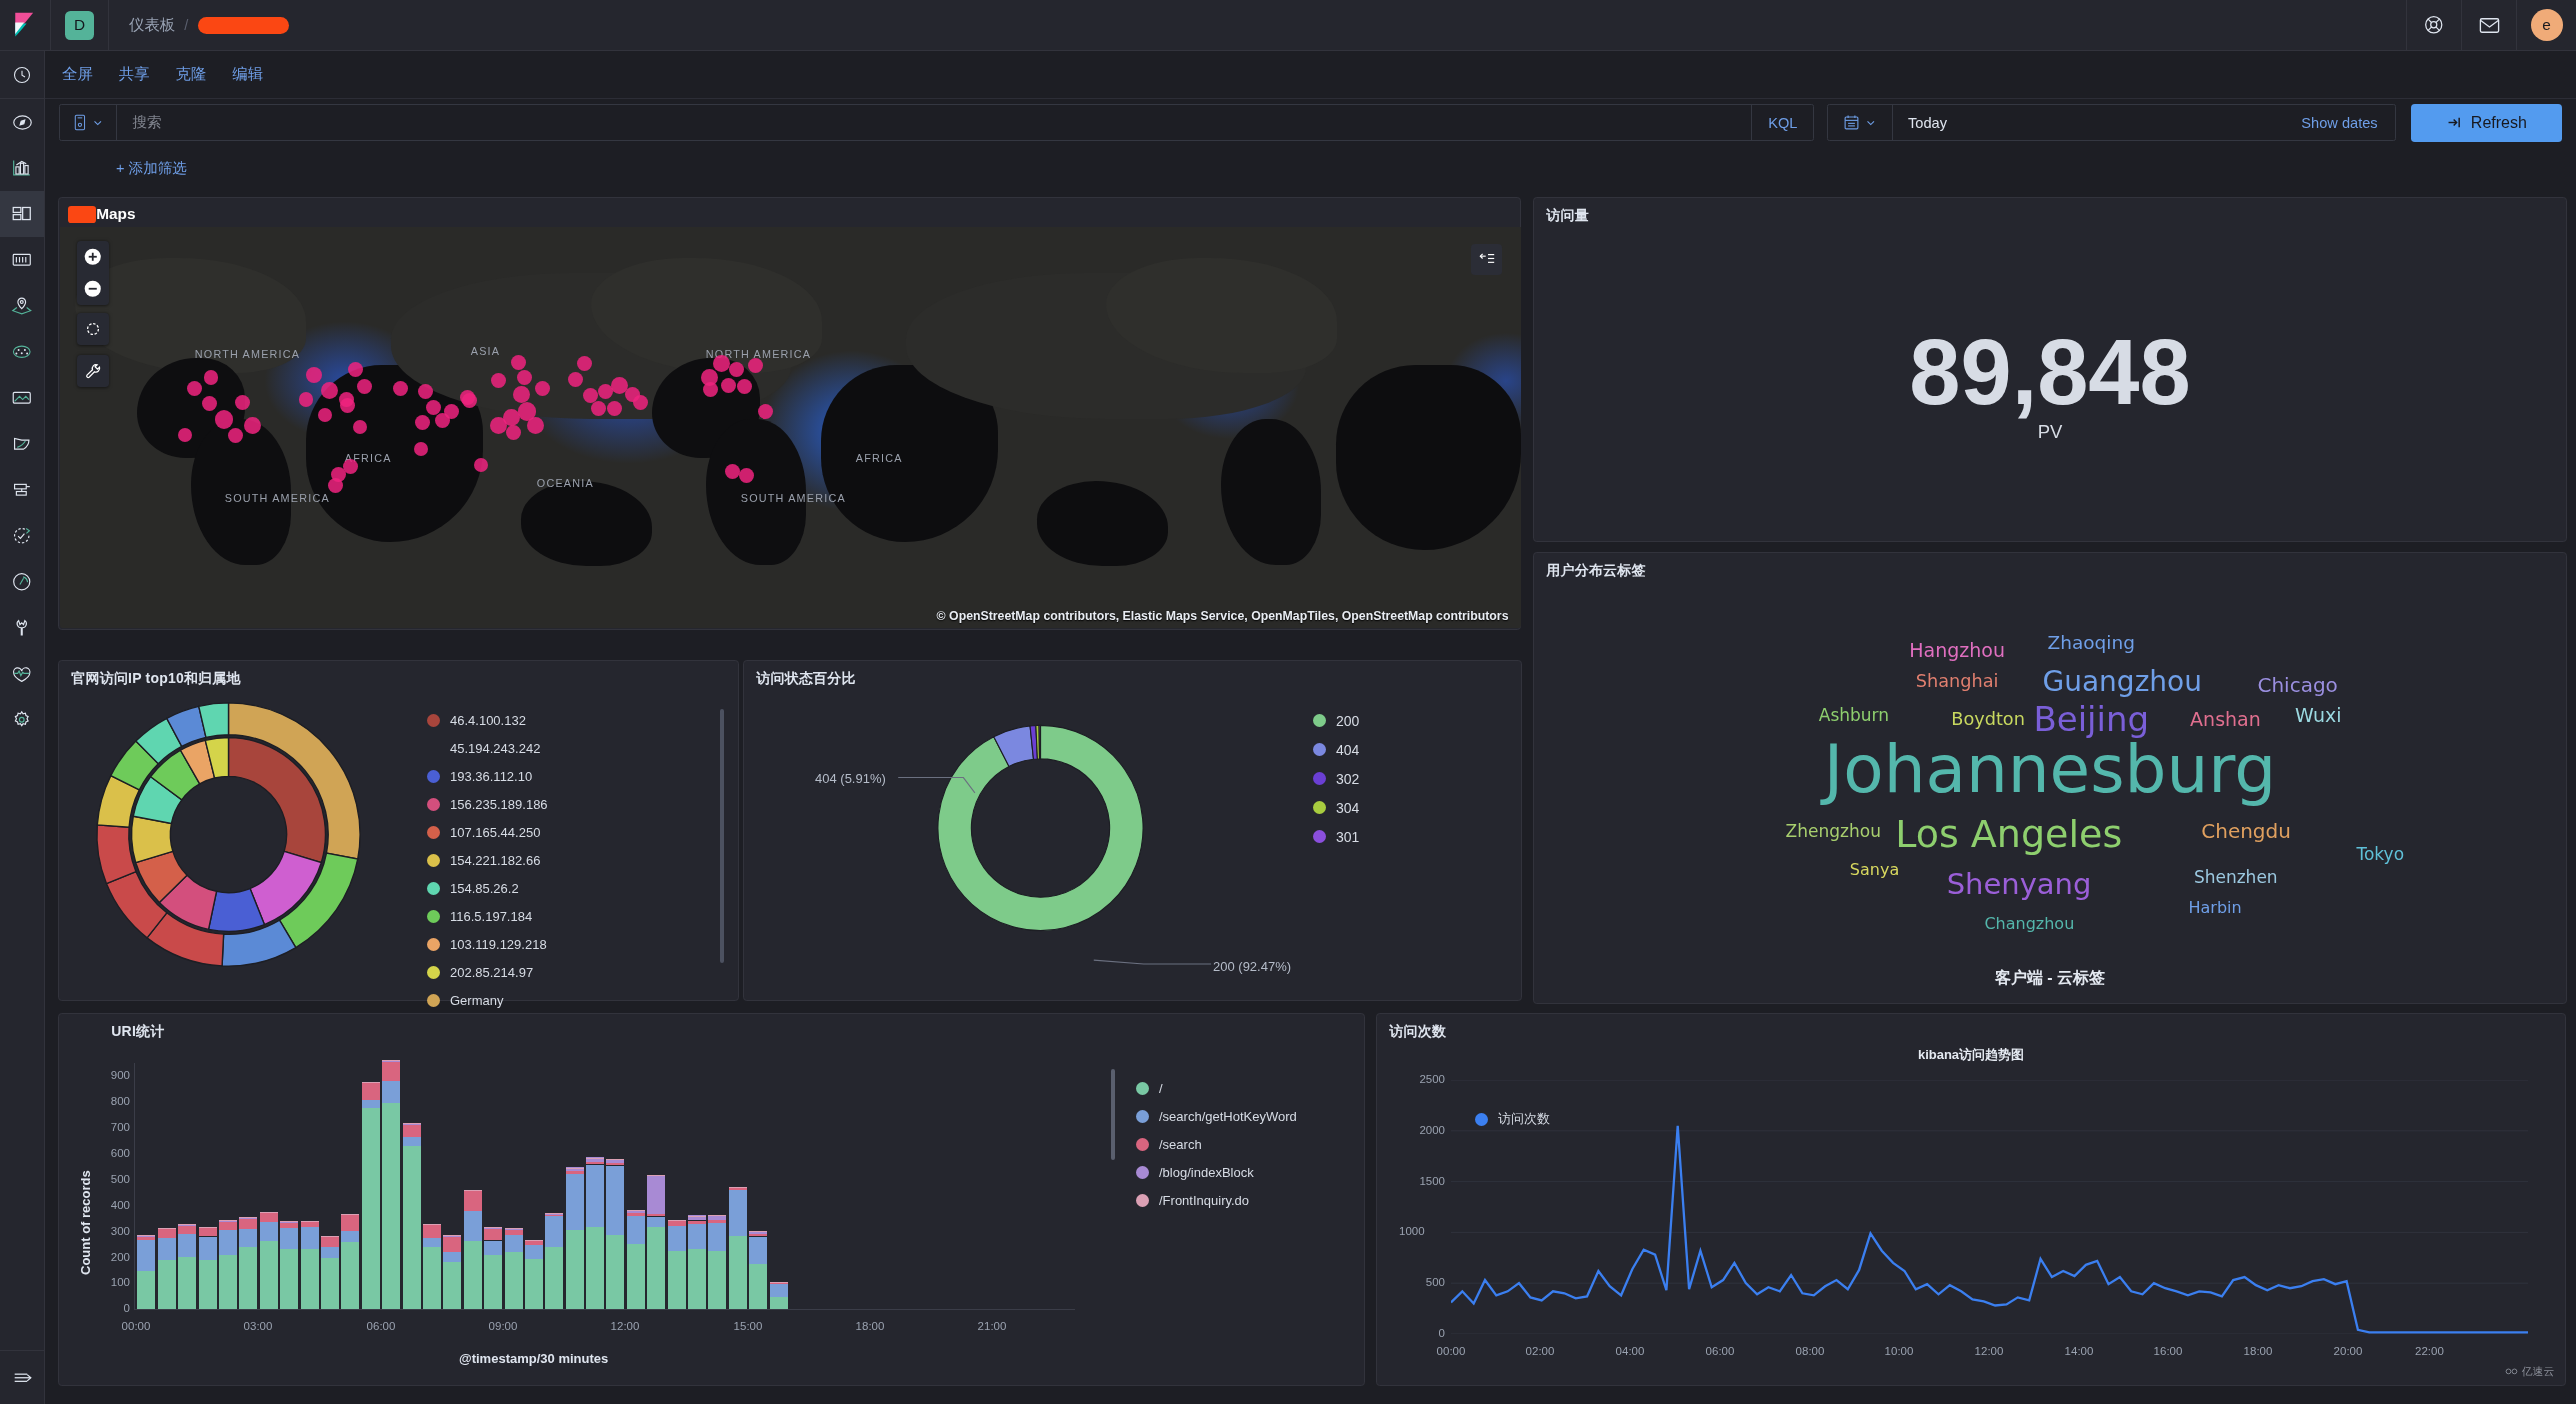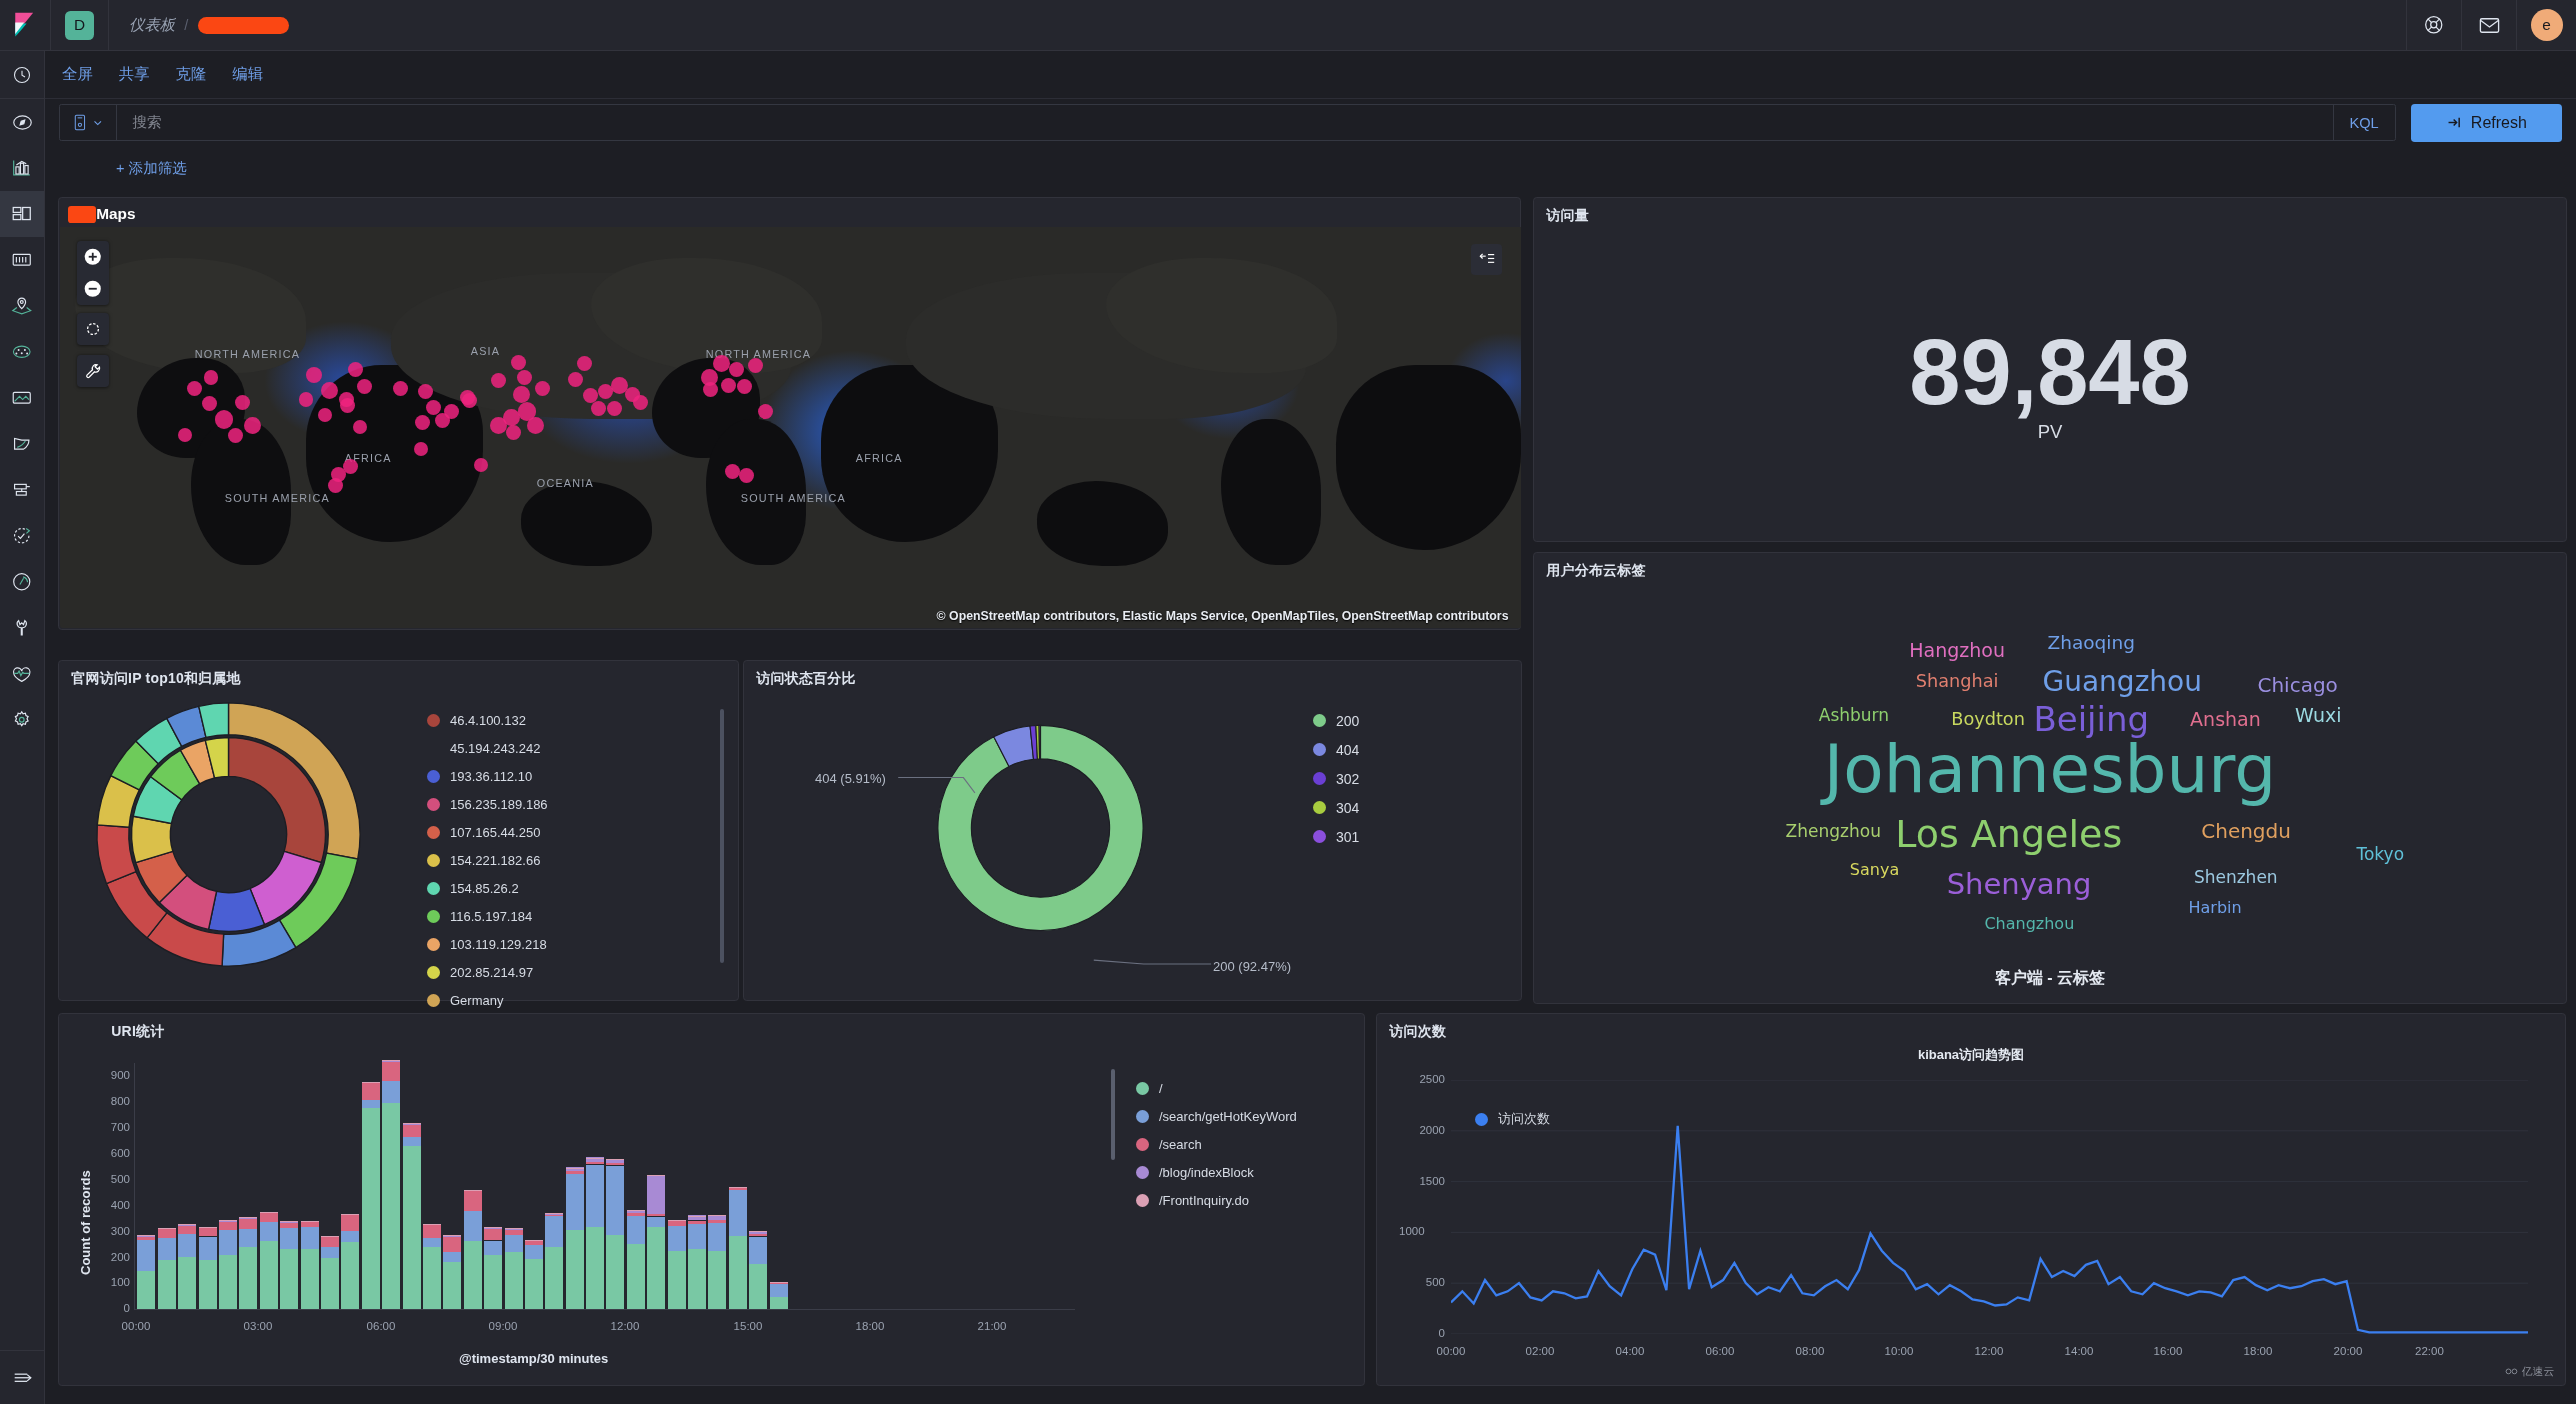--- a/index.html
+++ b/index.html
@@ -18,21 +18,21 @@
     display:flex; align-items:center;
   }
   .kibana-logo{ width:51px; height:51px; display:flex; align-items:center; justify-content:center;
     border-right:0.8px solid #32333c; }
   .app-badge-wrap{ width:58px; height:51px; display:flex; align-items:center; justify-content:center;
     border-right:0.8px solid #32333c; }
   .app-badge{ width:29px; height:29px; border-radius:5.4px; background:#54b399;
     display:flex; align-items:center; justify-content:center;
     font-size:15.4px; font-weight:400; color:#14161c; }
   .breadcrumbs{ display:flex; align-items:center; padding-left:20px; gap:9.2px; }
-  .bc-text{ font-size:15.4px; color:#98a2b3;font-style:italic; }
+  .bc-text{ font-size:15.4px; color:#98a2b3; }
   .bc-sep{ font-size:14.6px; color:#5a5f6e; }
   .bc-redacted{ width:91px; height:17px; border-radius:8.5px; background:#fb4713; }
   .header-right{ margin-left:auto; display:flex; align-items:center; height:51px; }
   .hdr-btn{ width:55px; height:51px; display:flex; align-items:center; justify-content:center;
     border-left:0.8px solid #32333c; }
   .avatar-wrap{ width:60px; height:51px; display:flex; align-items:center; justify-content:center;
     border-left:0.8px solid #32333c; }
   .avatar{ width:32px; height:32px; border-radius:50%; background:#f0ab78;
     display:flex; align-items:center; justify-content:center; color:#1a1b20;
     font-size:15.4px; }
@@ -339,20 +339,37 @@
         <rect x="2" y="1.5" width="12" height="19" rx="1.6"></rect>
         <circle cx="8" cy="14" r="2.1"></circle>
           <line x1="5" y1="5" x2="11" y2="5"></line>
       </svg>
       <svg width="11.5" height="11.5" viewBox="0 0 16 16" fill="none" stroke="#6f9fe8" stroke-width="1.6">
         <path d="M3.5 6 L8 10.5 L12.5 6"></path>
       </svg>
     </div>
     <div class="qb-input">搜索</div>
     <div class="qb-kql">KQL</div>
+  </div>
+  <div class="date-shell">
+    <div class="date-cal">
+      <svg width="17" height="17" viewBox="0 0 20 20" fill="none" stroke="#6f9fe8" stroke-width="1.3">
+        <rect x="2.5" y="3.5" width="15" height="14" rx="1.3"></rect>
+        <line x1="2.5" y1="7.5" x2="17.5" y2="7.5"></line>
+        <line x1="6" y1="1.8" x2="6" y2="4.6"></line>
+          <line x1="14" y1="1.8" x2="14" y2="4.6"></line>
+        <line x1="6" y1="11" x2="14" y2="11"></line>
+          <line x1="6" y1="14" x2="14" y2="14"></line>
+      </svg>
+      <svg width="11.5" height="11.5" viewBox="0 0 16 16" fill="none" stroke="#6f9fe8" stroke-width="1.6">
+        <path d="M3.5 6 L8 10.5 L12.5 6"></path>
+      </svg>
+    </div>
+    <div class="date-val">Today</div>
+    <div class="date-show">Show dates</div>
   </div>
   <div class="refresh-btn">
     <svg width="17" height="17" viewBox="0 0 20 20" fill="none" stroke="#18191f" stroke-width="1.7">
       <path d="M3 10 h9"></path>
         <path d="M9 6.5 L12.5 10 L9 13.5"></path>
         <line x1="15.5" y1="4.5" x2="15.5" y2="15.5"></line>
     </svg>
     <span>Refresh</span>
   </div>
 </div>

